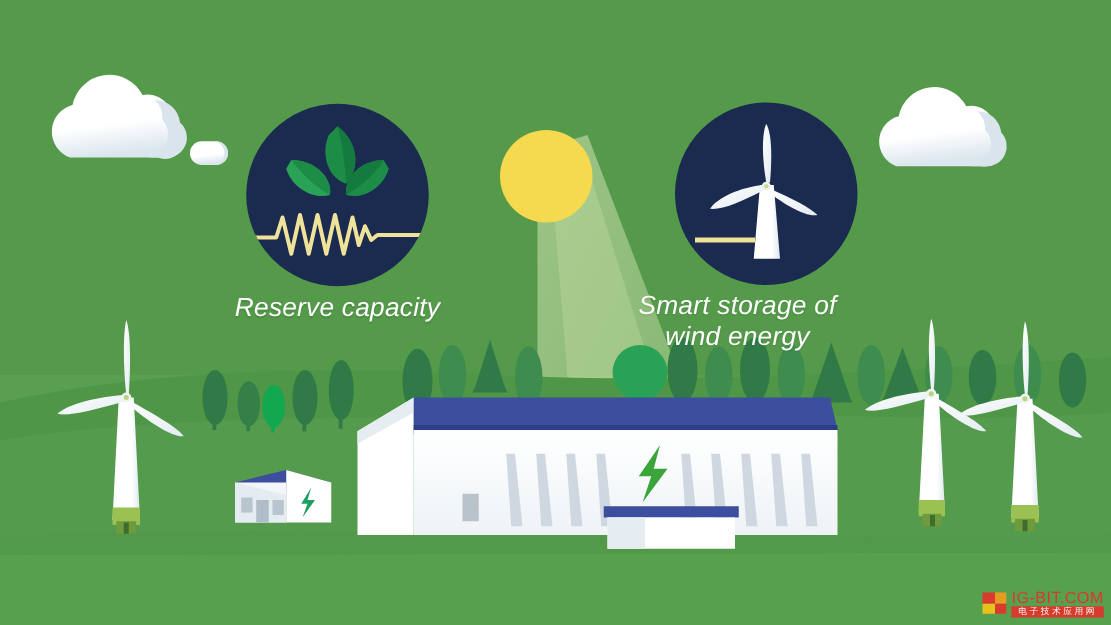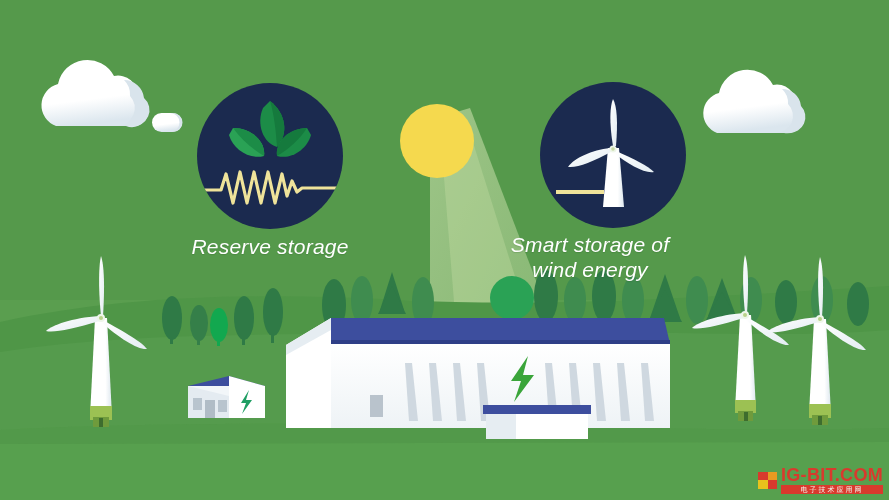--- a/index.html
+++ b/index.html
@@ -32,21 +32,21 @@
     opacity:.92;
   }
   #watermark .wm-mark{
     width:19px;height:17px;flex:0 0 auto;
     display:flex;flex-wrap:wrap;
   }
   #watermark .wm-mark i{width:50%;height:50%;display:block;}
   #watermark .wm-txt{display:flex;flex-direction:column;line-height:1;}
   #watermark .wm-top{
     font-family:"Liberation Sans", sans-serif;
-    font-size:18px;font-weight:bold;color:#e4322b;letter-spacing:.3px;
+    font-size:13px;font-weight:normal;color:#e4322b;letter-spacing:.3px;
   }
   #watermark .wm-sub{
     margin-top:1px;
     font-family:"Liberation Sans", sans-serif;
     font-size:7px;color:#ffffff;background:#e4322b;
     letter-spacing:2px;padding:1px 2px;text-align:center;
   }
 </style>
 </head>
 <body>
@@ -258,21 +258,21 @@
         <path d="M616,151 C634,159 648,166 654,172 C645,174 628,164 614,153 Z" fill="url(#gTurbineBlade)"></path>
         <circle cx="613" cy="149" r="3.6" fill="#eef6ea"></circle>
         <circle cx="613" cy="149" r="1.8" fill="#c7d9a5"></circle>
 
         <rect x="556" y="190" width="48" height="4" fill="#efe39a"></rect>
       </g>
     </g>
 
   </svg>
 
-  <div class="lbl" id="label-reserve">Reserve storage</div>
+  <div class="lbl" id="label-reserve">Reserve capacity</div>
 
   <div class="lbl" id="label-smart">Smart storage of
 wind energy</div>
 
   <div id="watermark">
     <span class="wm-mark">
       <i style="background:#e4322b"></i>
         <i style="background:#f59a1e"></i>
       <i style="background:#f5c518"></i>
         <i style="background:#e4322b"></i>

